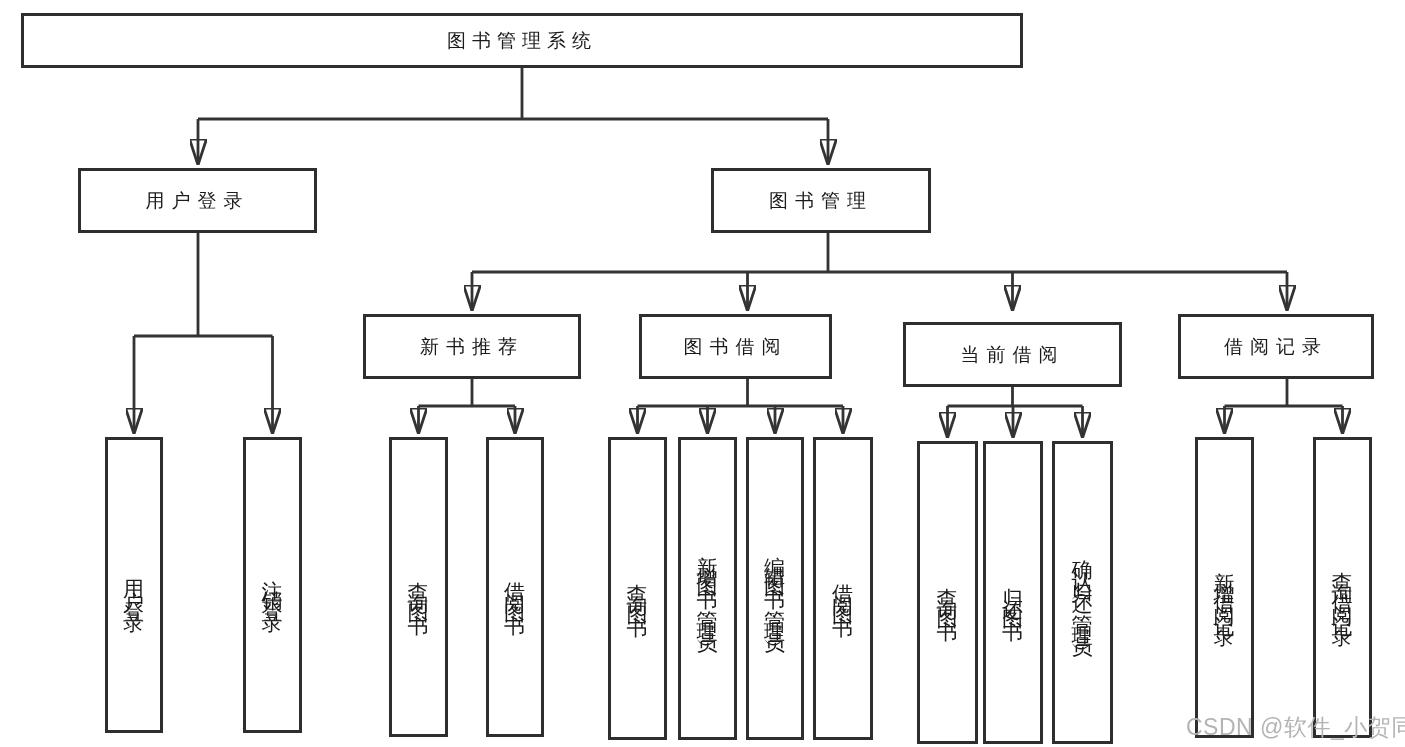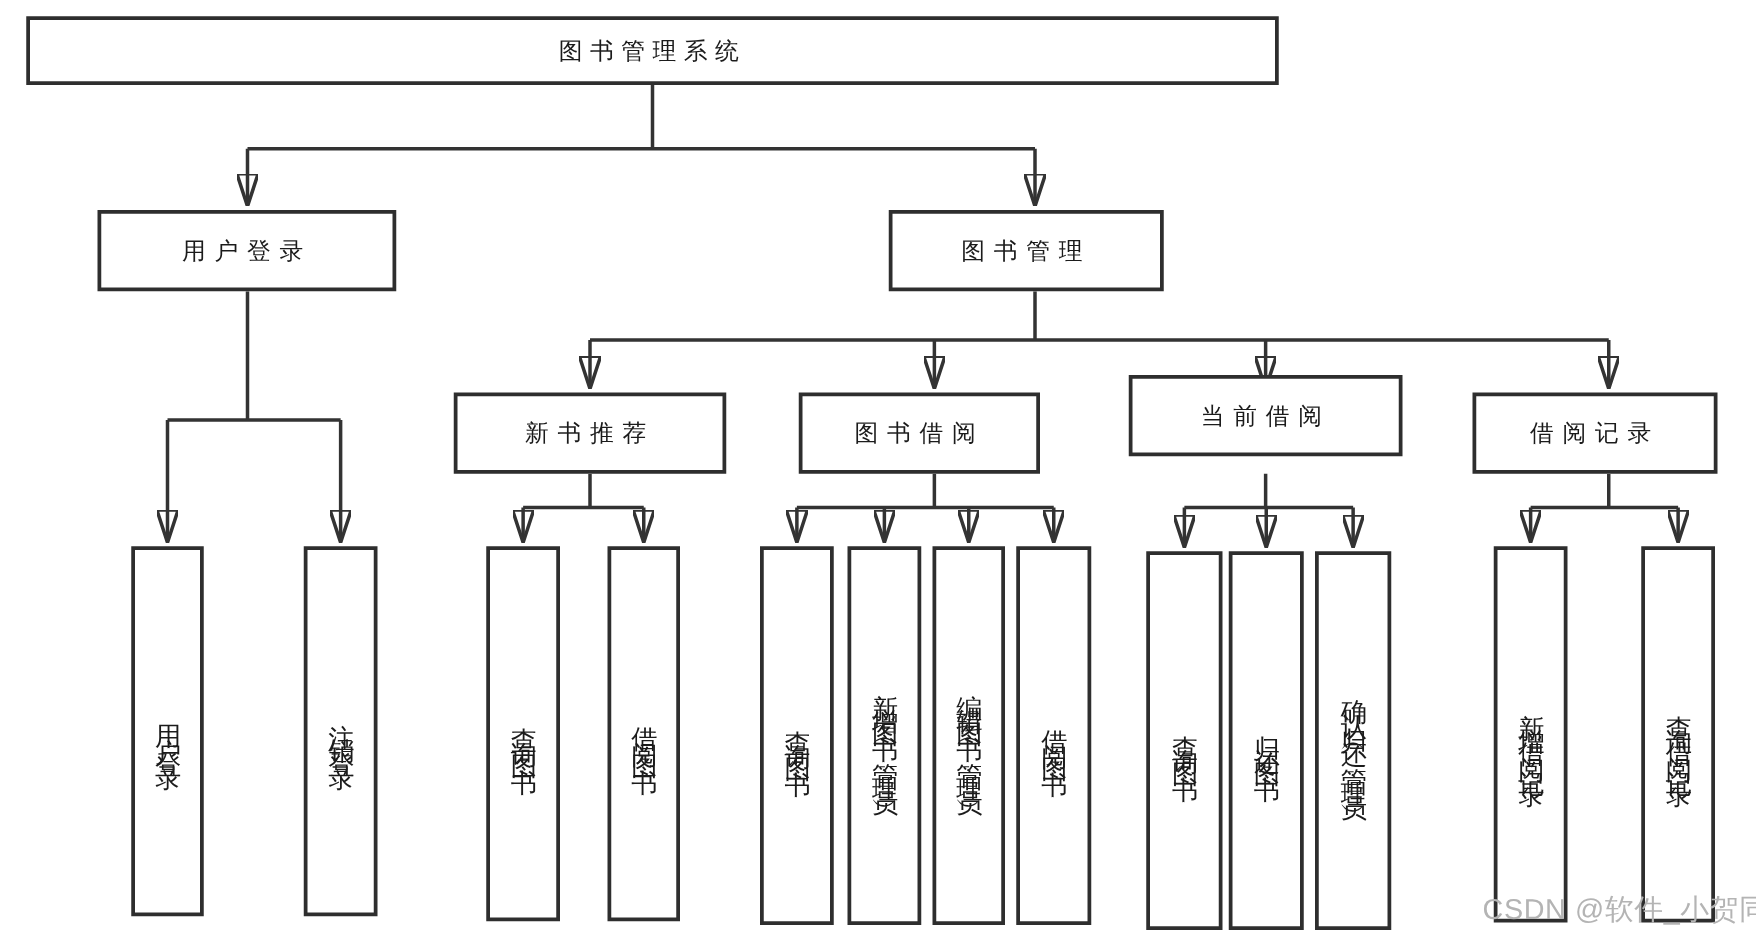--- a/index.html
+++ b/index.html
@@ -54,21 +54,21 @@
     color: #b4b4b4;
     z-index: 5;
     white-space: nowrap;
   }
   
   #nd-root        { left: 21px;   top: 13px;  width: 1002px; height: 55px; }
   #nd-login       { left: 78px;   top: 168px; width: 239px;  height: 65px; }
   #nd-mgmt        { left: 711px;  top: 168px; width: 220px;  height: 65px; }
   #nd-newbook     { left: 363px;  top: 314px; width: 218px;  height: 65px; }
   #nd-borrow      { left: 639px;  top: 314px; width: 193px;  height: 65px; }
-  #nd-current     { left: 903px;  top: 300px; width: 219px;  height: 65px; }
+  #nd-current     { left: 903px;  top: 322px; width: 219px;  height: 65px; }
   #nd-records     { left: 1178px; top: 314px; width: 196px;  height: 65px; }
   #lf-login-0     { left: 105px;  top: 437px; width: 58px; height: 296px; }
   #lf-login-1     { left: 243px;  top: 437px; width: 59px; height: 296px; }
   #lf-newbook-0   { left: 389px;  top: 437px; width: 59px; height: 300px; }
   #lf-newbook-1   { left: 486px;  top: 437px; width: 58px; height: 300px; }
   #lf-borrow-0    { left: 608px;  top: 437px; width: 59px; height: 303px; }
   #lf-borrow-1    { left: 678px;  top: 437px; width: 59px; height: 303px; }
   #lf-borrow-2    { left: 746px;  top: 437px; width: 58px; height: 303px; }
   #lf-borrow-3    { left: 813px;  top: 437px; width: 60px; height: 303px; }
   #lf-current-0   { left: 917px;  top: 441px; width: 61px; height: 303px; }

